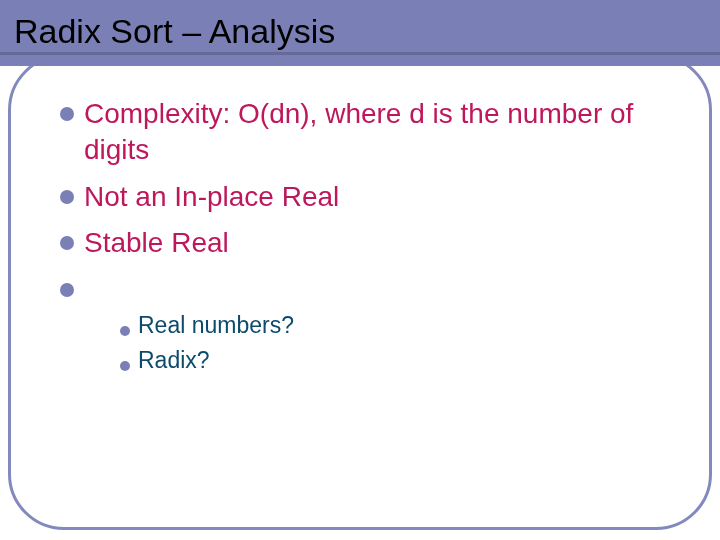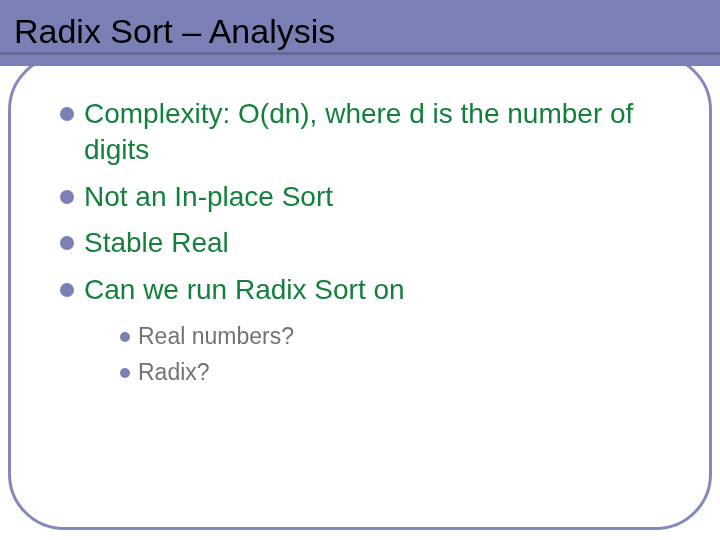--- a/index.html
+++ b/index.html
@@ -59,39 +59,39 @@
     position: absolute;
     top: 96px;
     left: 60px;
     right: 60px;
   }
   .bullet-l1 {
     display: flex;
     align-items: flex-start;
     margin-bottom: 10px;
     font-size: 28px;
-    color: #15803d;
+    color: #be185d;
     line-height: 1.3;
   }
   .bullet-l1 .dot {
     width: 14px;
     height: 14px;
     border-radius: 50%;
     background: #7a80b6;
     flex-shrink: 0;
     margin-top: 11px;
     margin-right: 10px;
   }
   .bullet-l2 {
     display: flex;
-    align-items: flex-start;
+    align-items: center;
     margin-left: 60px;
     margin-bottom: 6px;
     font-size: 23px;
-    color: #737373;
+    color: #0c4a6e;
     line-height: 1.3;
   }
   .bullet-l2 .dot {
     width: 10px;
     height: 10px;
     border-radius: 50%;
     background: #7a80b6;
     flex-shrink: 0;
     margin-top: 10px;
     margin-right: 8px;
@@ -109,29 +109,28 @@
   <div class="title-underline"></div>
   <div class="title">Radix Sort – Analysis</div>
 
   <div class="content">
     <div class="bullet-l1">
       <span class="dot"></span>
       <span>Complexity: O(dn), where d is the number of digits</span>
     </div>
     <div class="bullet-l1">
       <span class="dot"></span>
-      <span>Not an In-place Sort</span>
+      <span>Not an In-place Real</span>
     </div>
     <div class="bullet-l1">
       <span class="dot"></span>
       <span>Stable Real</span>
     </div>
     <div class="bullet-l1">
       <span class="dot"></span>
-      <span>Can we run Radix Sort on</span>
     </div>
 
     <div class="l2-group">
       <div class="bullet-l2">
         <span class="dot"></span>
         <span>Real numbers?</span>
       </div>
       <div class="bullet-l2">
         <span class="dot"></span>
         <span>Radix?</span>

